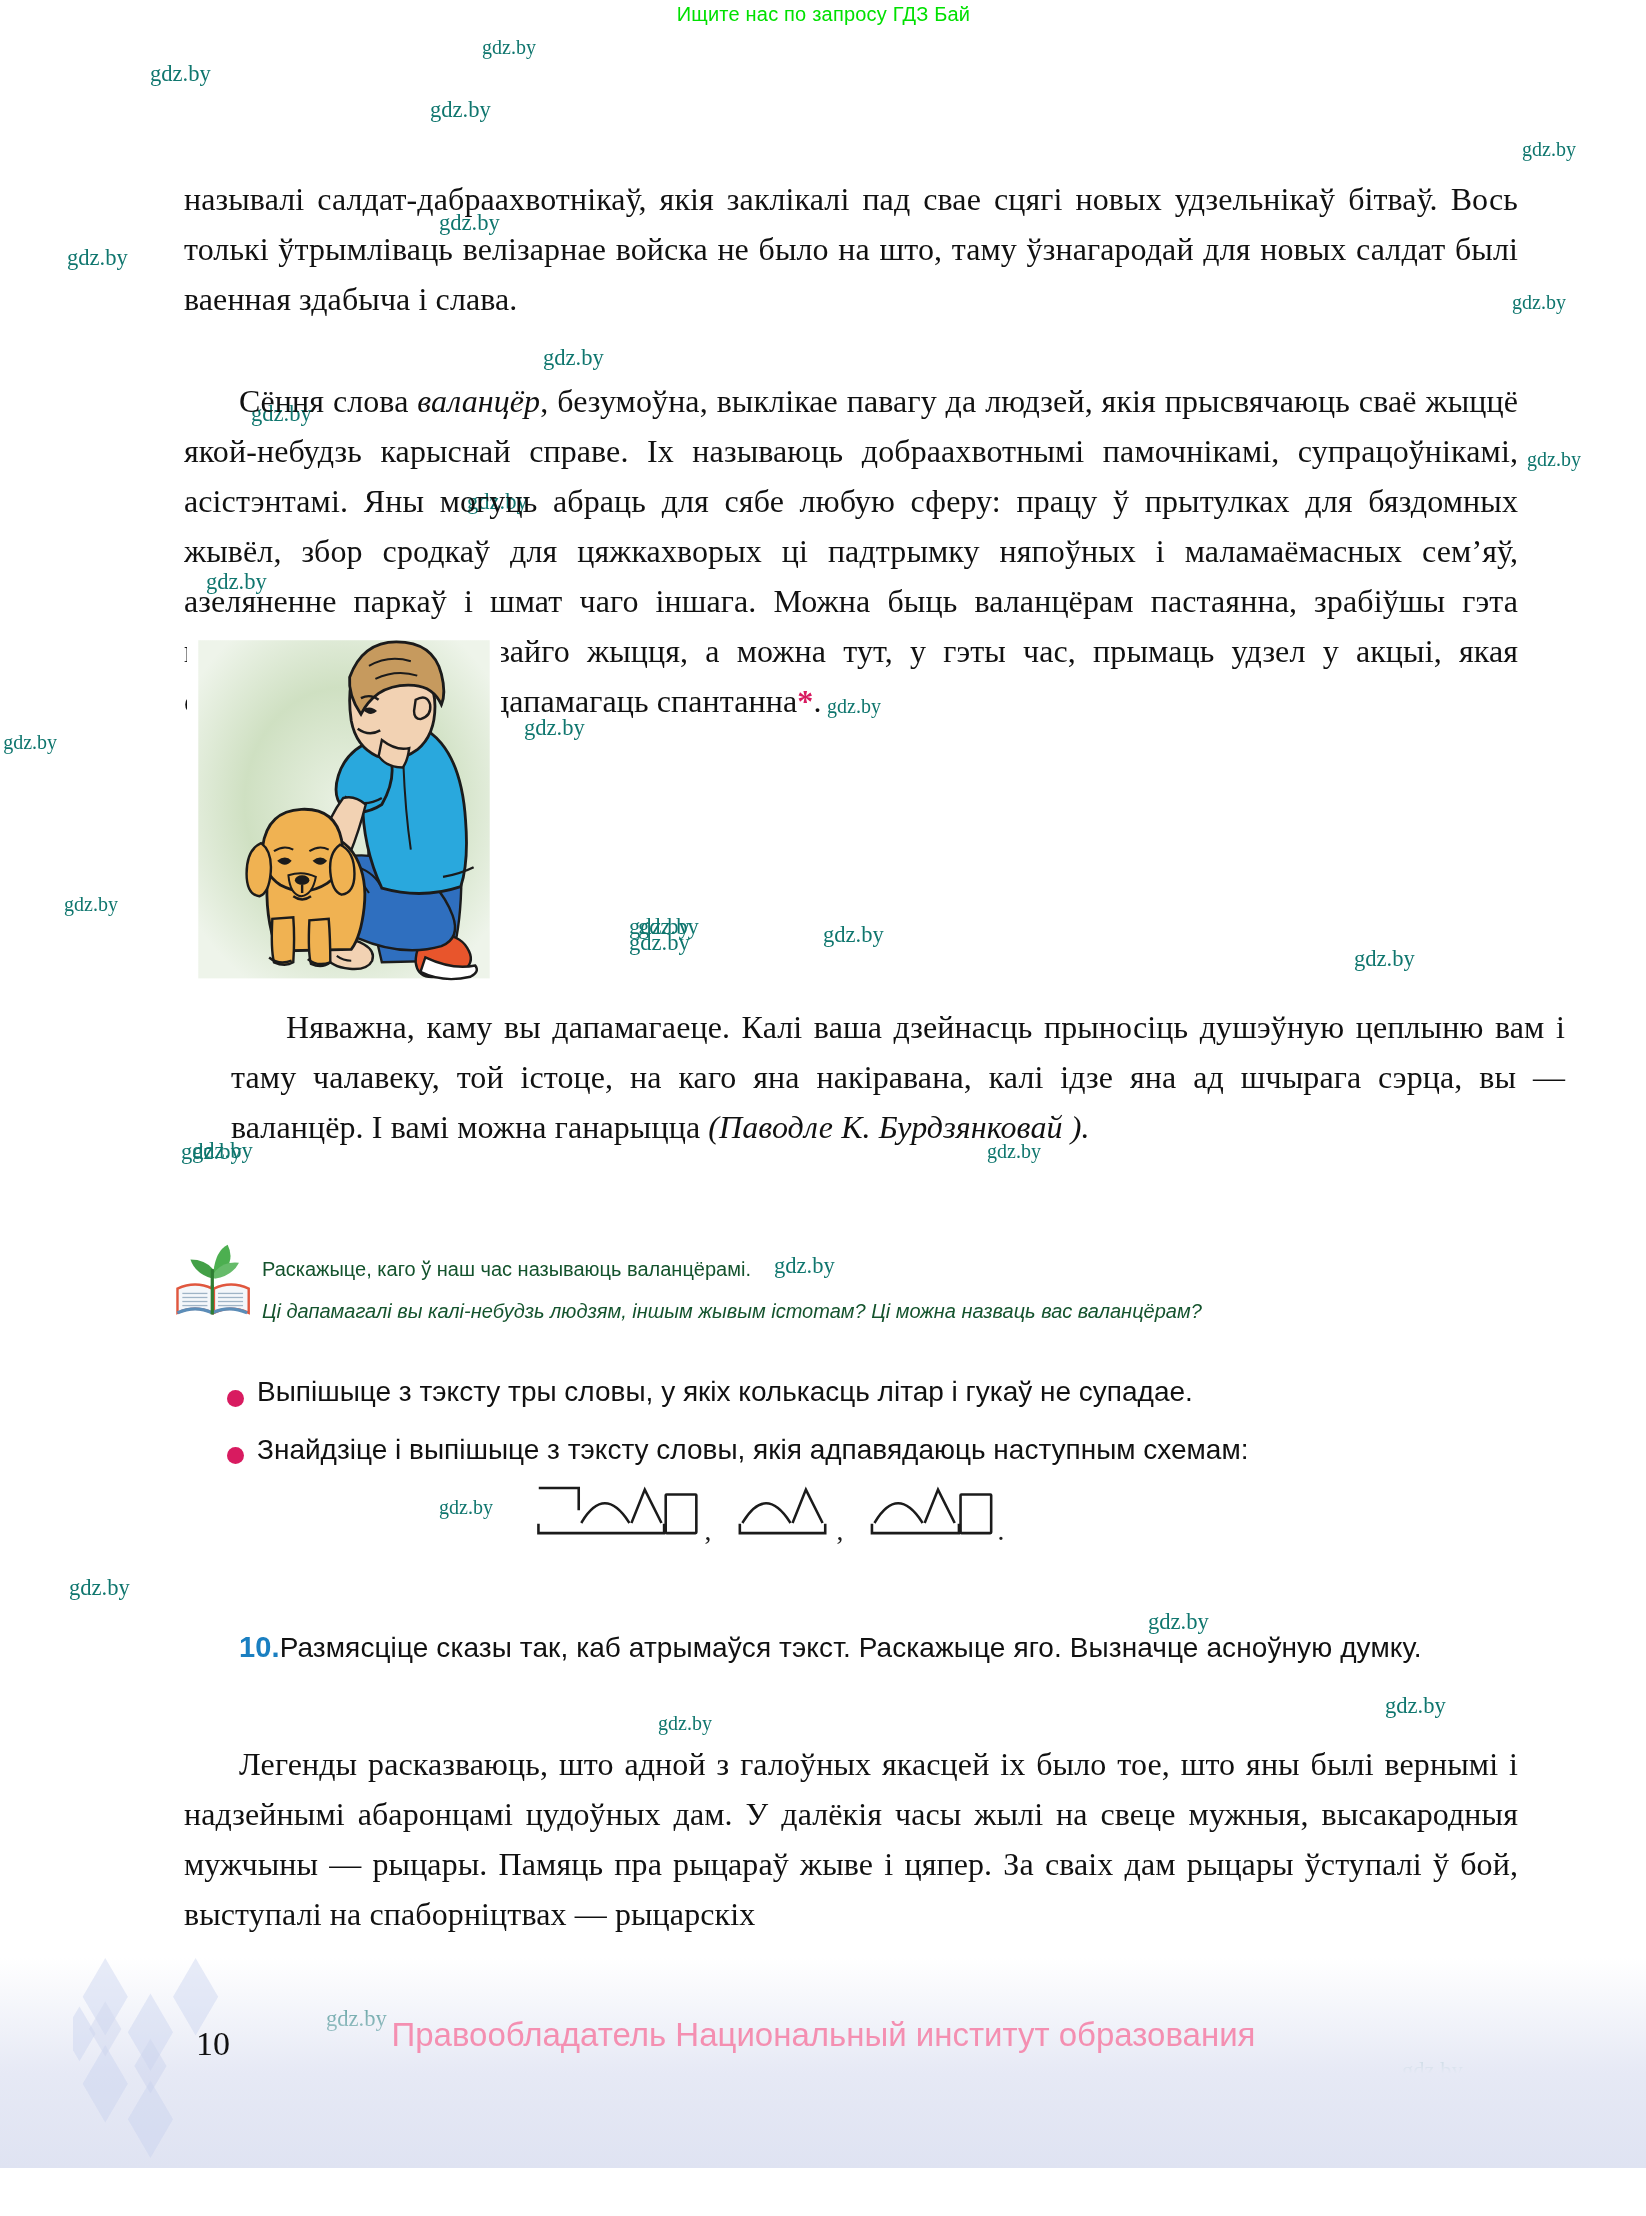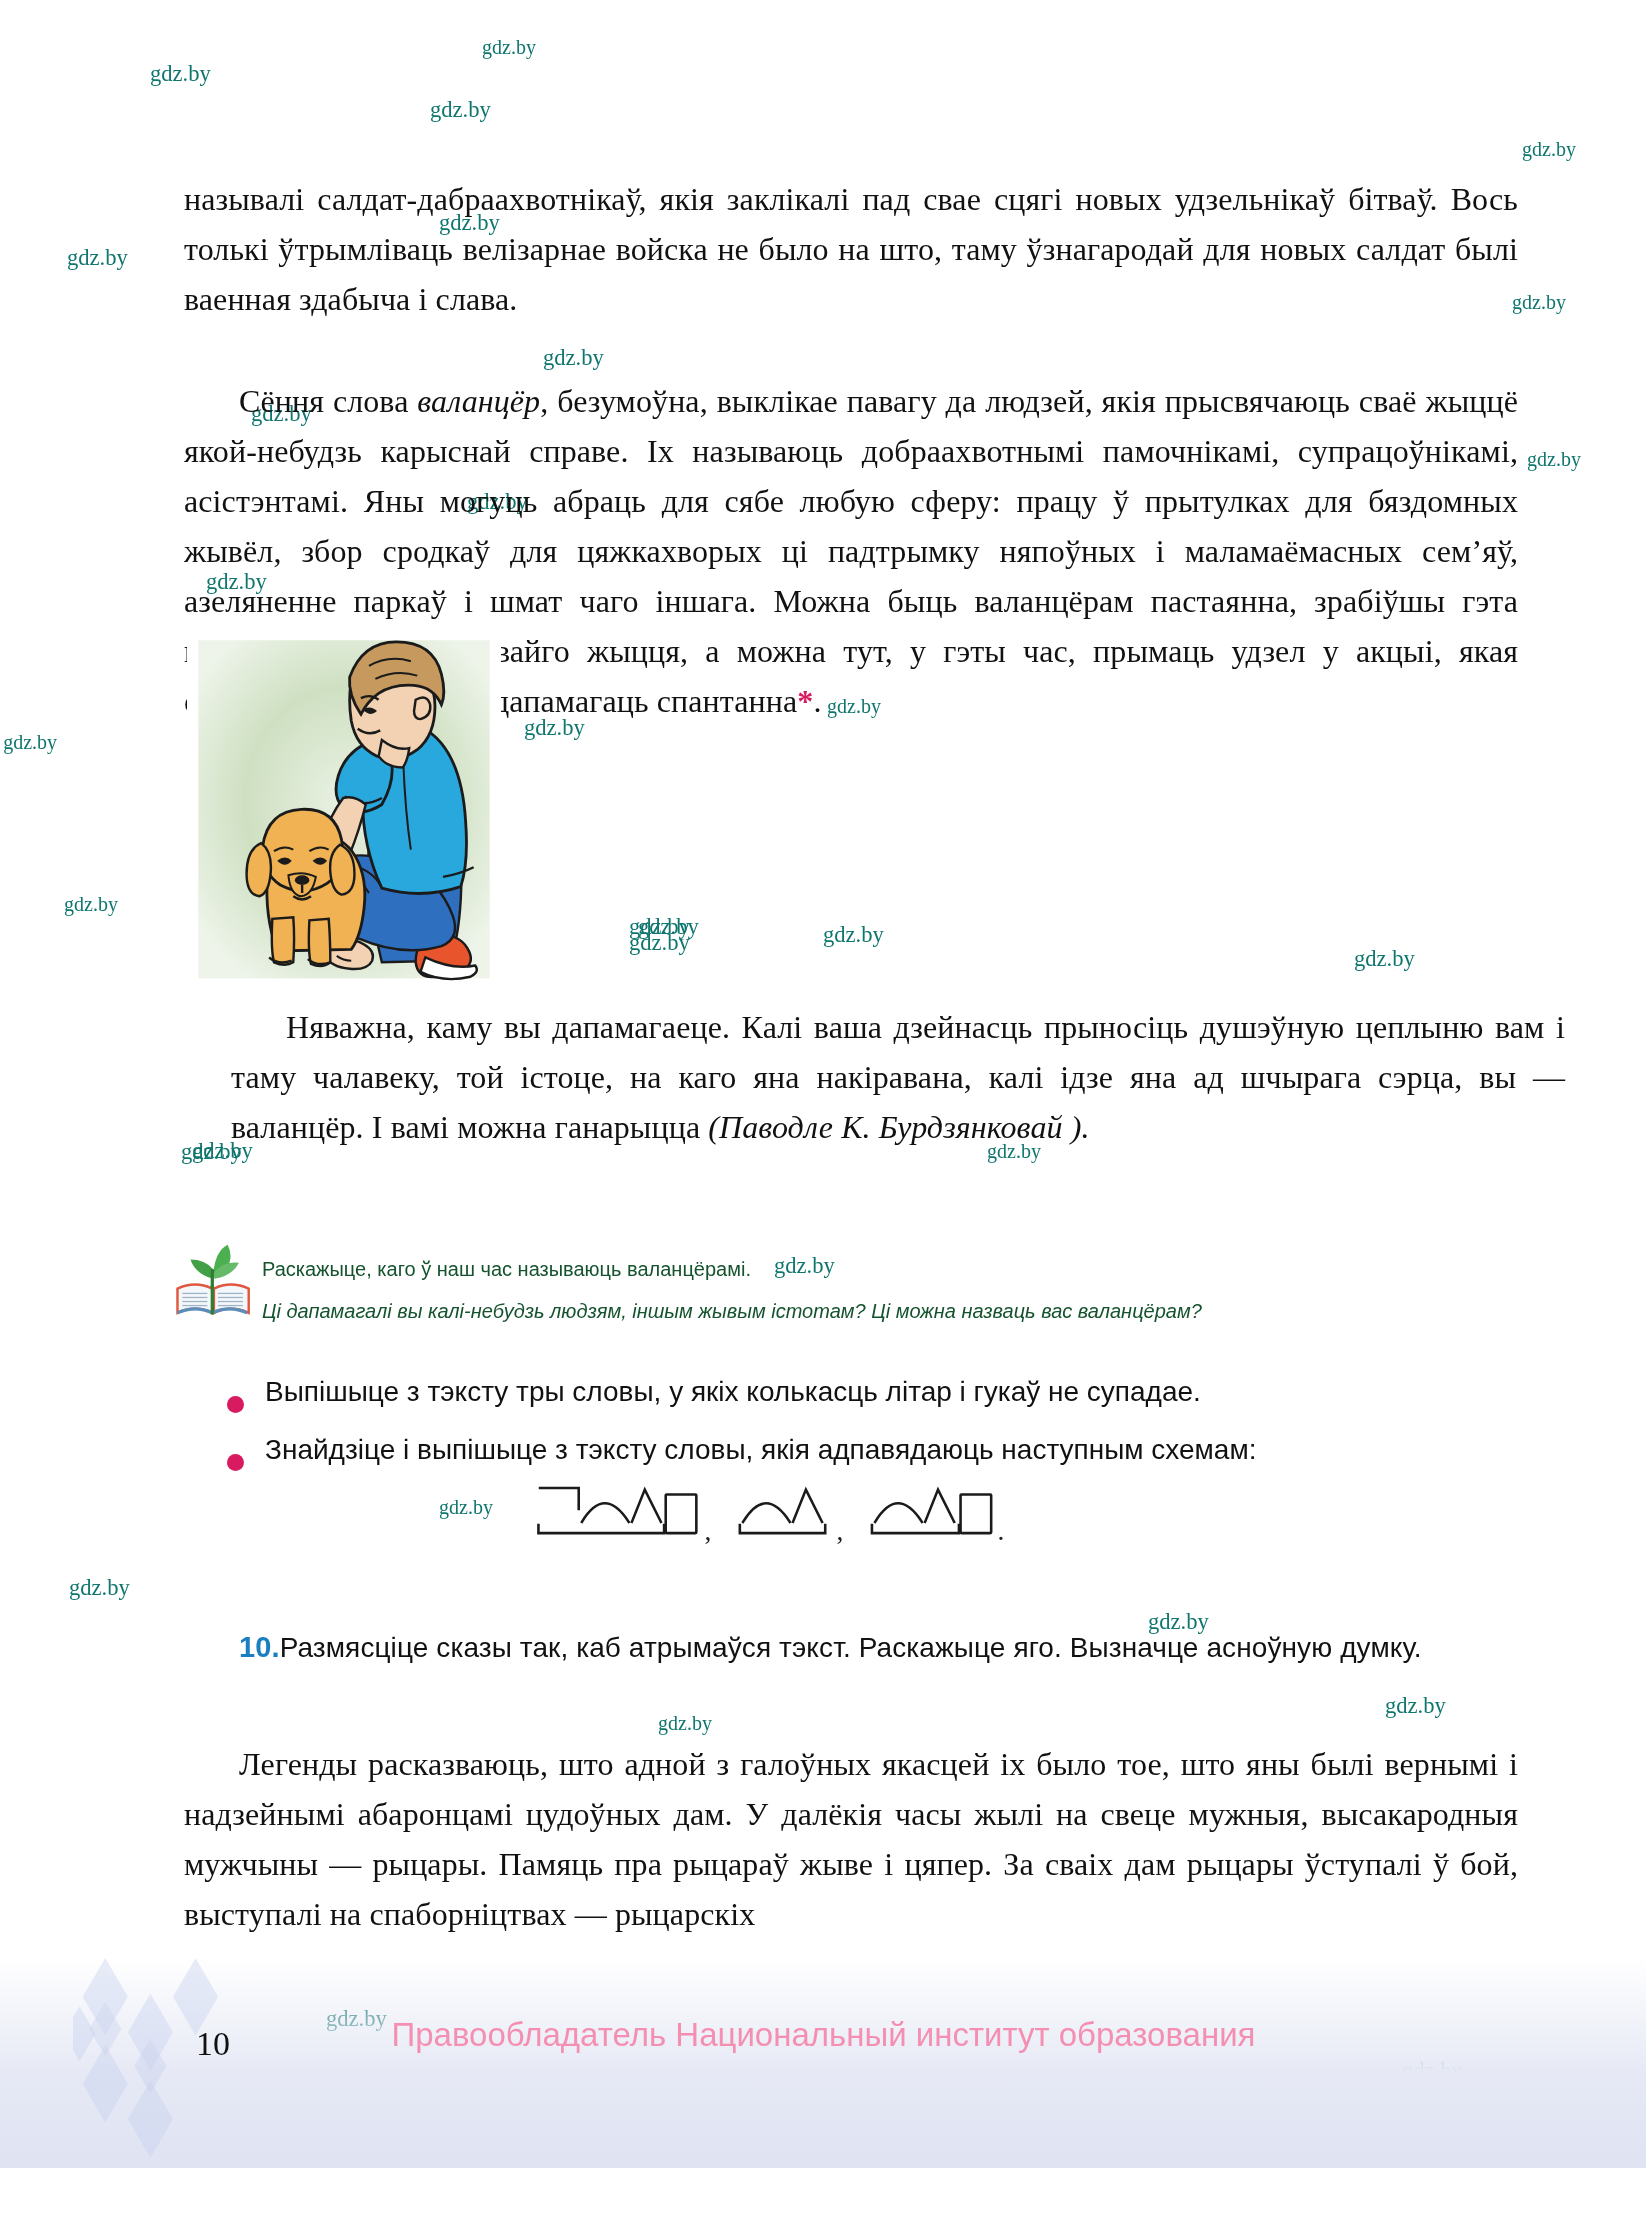--- a/index.html
+++ b/index.html
@@ -106,23 +106,22 @@
     position: absolute;
     left: 227px;
     width: 1298px;
     font-family: "Liberation Sans", sans-serif;
     font-size: 28px;
     line-height: 43px;
     color: #111111;
   }
   .bullet-row {
     display: flex;
-    align-items: flex-end;
+    align-items: center;
     margin-bottom: 14.5px;
-    gap: 8px;
   }
   .bullet-dot {
     flex: 0 0 auto;
     width: 17px;
     height: 17px;
     border-radius: 50%;
     background: #d81b60;
     margin-top: 13px;
     margin-right: 13px;
   }
@@ -193,20 +192,21 @@
     color: #1528d8;
     letter-spacing: 0.4px;
     white-space: nowrap;
   }
 </style>
 </head>
 <body>
 
 <div id="page">
 
+  <div class="promo-banner">Ищите нас по запросу ГДЗ Бай</div>
 
   <div id="wm-layer">
       <div class="wm small" style="left: 482px; top: 29px;">gdz.by</div>
       <div class="wm" style="left: 150px; top: 54px;">gdz.by</div>
       <div class="wm" style="left: 430px; top: 90px;">gdz.by</div>
       <div class="wm small" style="left: 1522px; top: 131px;">gdz.by</div>
       <div class="wm" style="left: 439px; top: 203px;">gdz.by</div>
       <div class="wm" style="left: 67px; top: 238px;">gdz.by</div>
       <div class="wm small" style="left: 1512px; top: 284px;">gdz.by</div>
       <div class="wm" style="left: 543px; top: 338px;">gdz.by</div>

